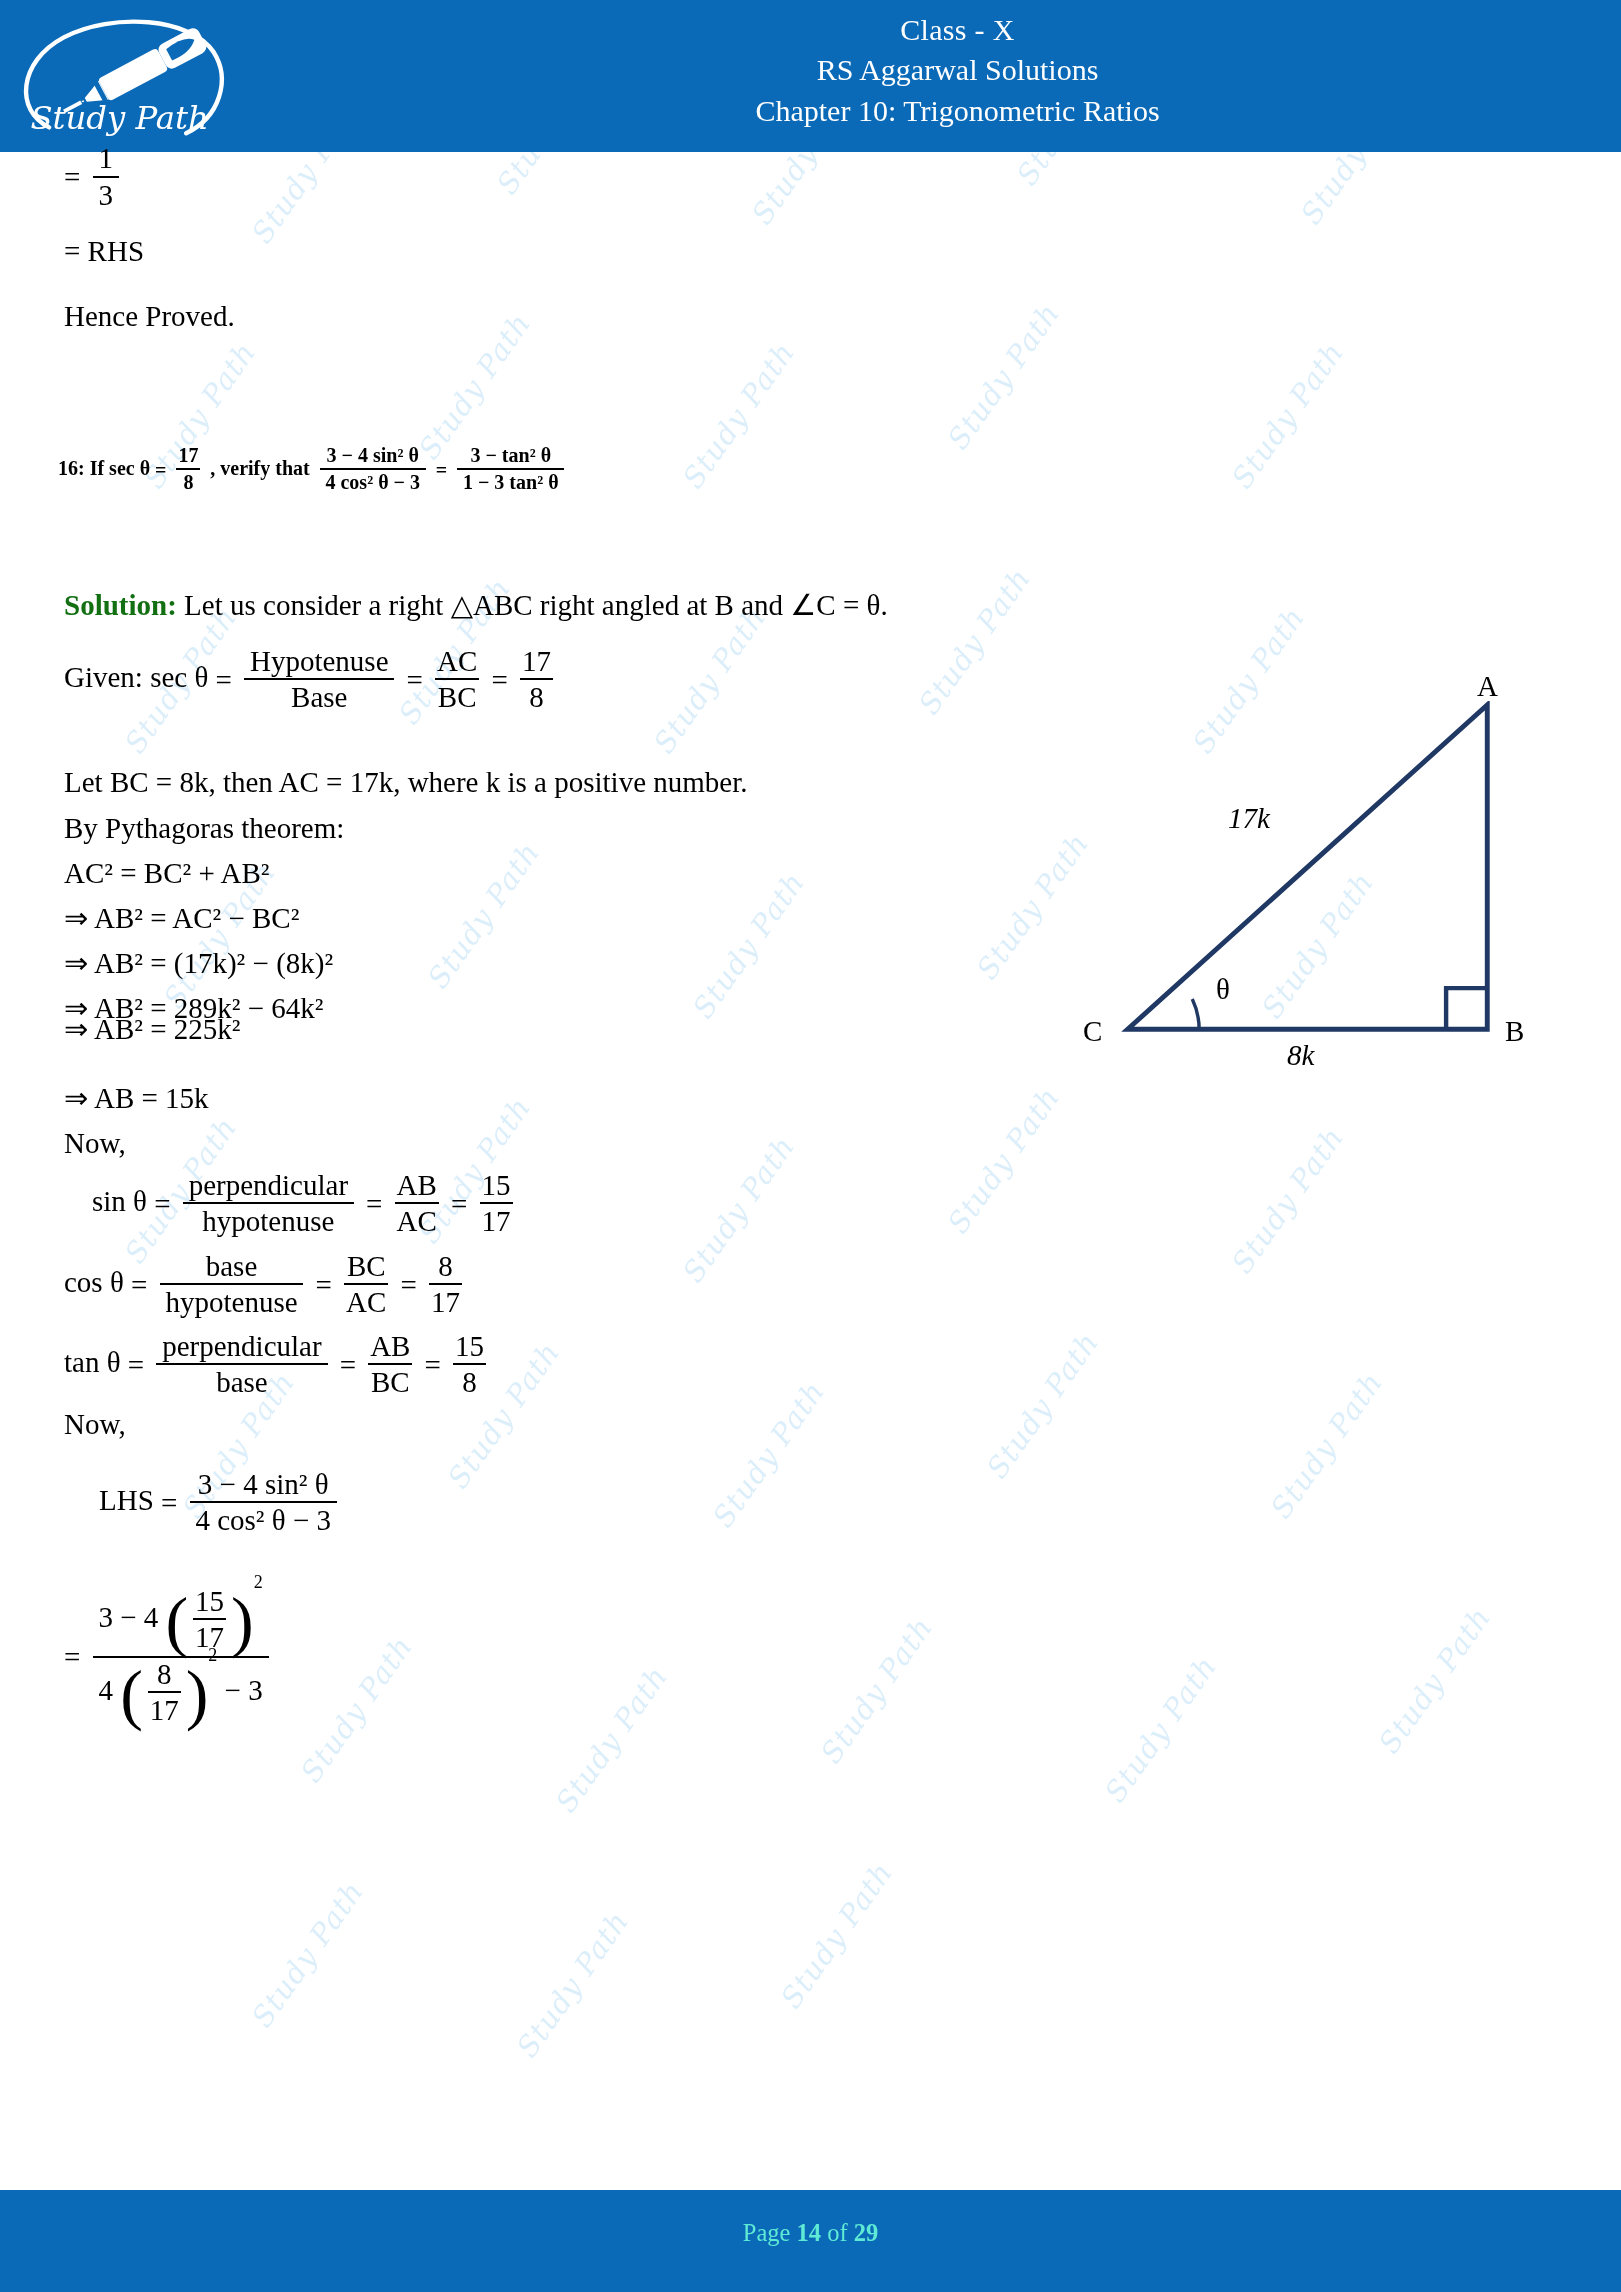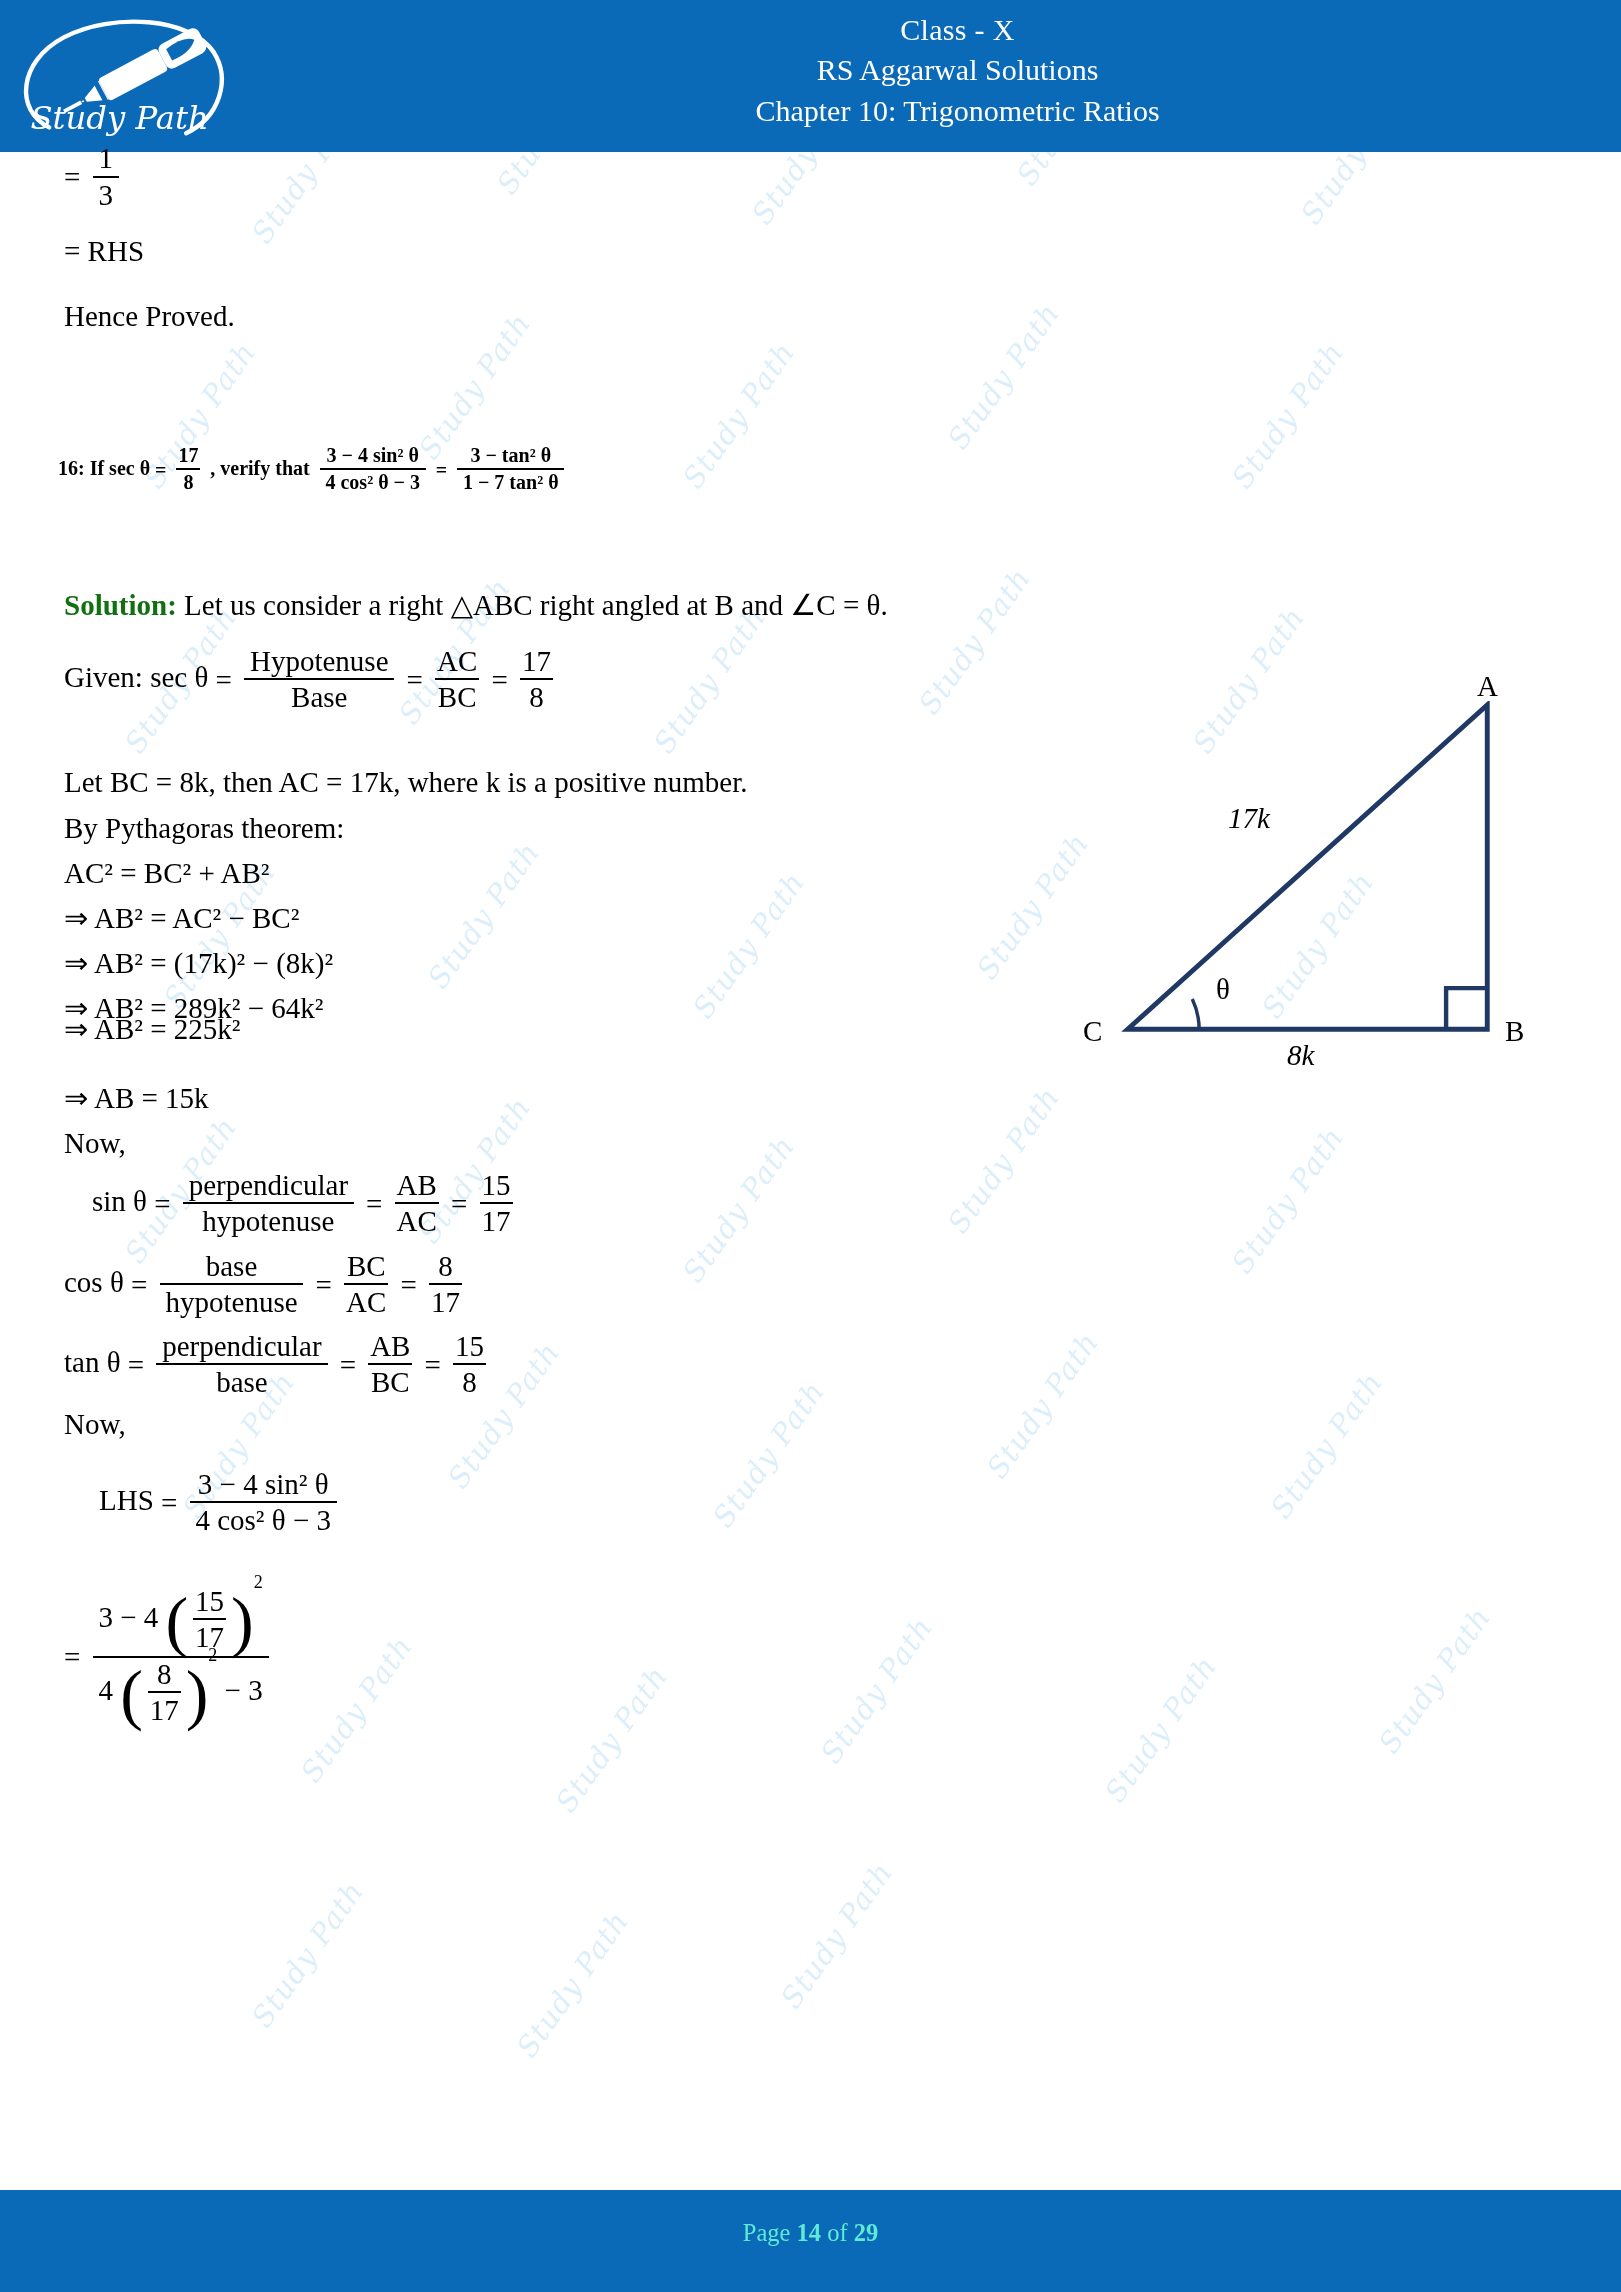--- a/index.html
+++ b/index.html
@@ -303,21 +303,21 @@
         <span class="den">8</span>
       </span>
       <span>, verify that</span>
       <span class="frac">
         <span class="num">3 − 4 sin² θ</span>
         <span class="den">4 cos² θ − 3</span>
       </span>
       <span class="eq">=</span>
       <span class="frac">
         <span class="num">3 − tan² θ</span>
-        <span class="den">1 − 7 tan² θ</span>
+        <span class="den">1 − 3 tan² θ</span>
       </span>
     </div>
 
     <div class="ln" style="left:64px; top:436px;">
       <span class="sol-label">Solution:</span>
       <span>Let us consider a right △ABC right angled at B and ∠C = θ.</span>
     </div>
 
     <div class="ln" style="left:64px; top:495px;">
       <span>Given: sec θ</span>

